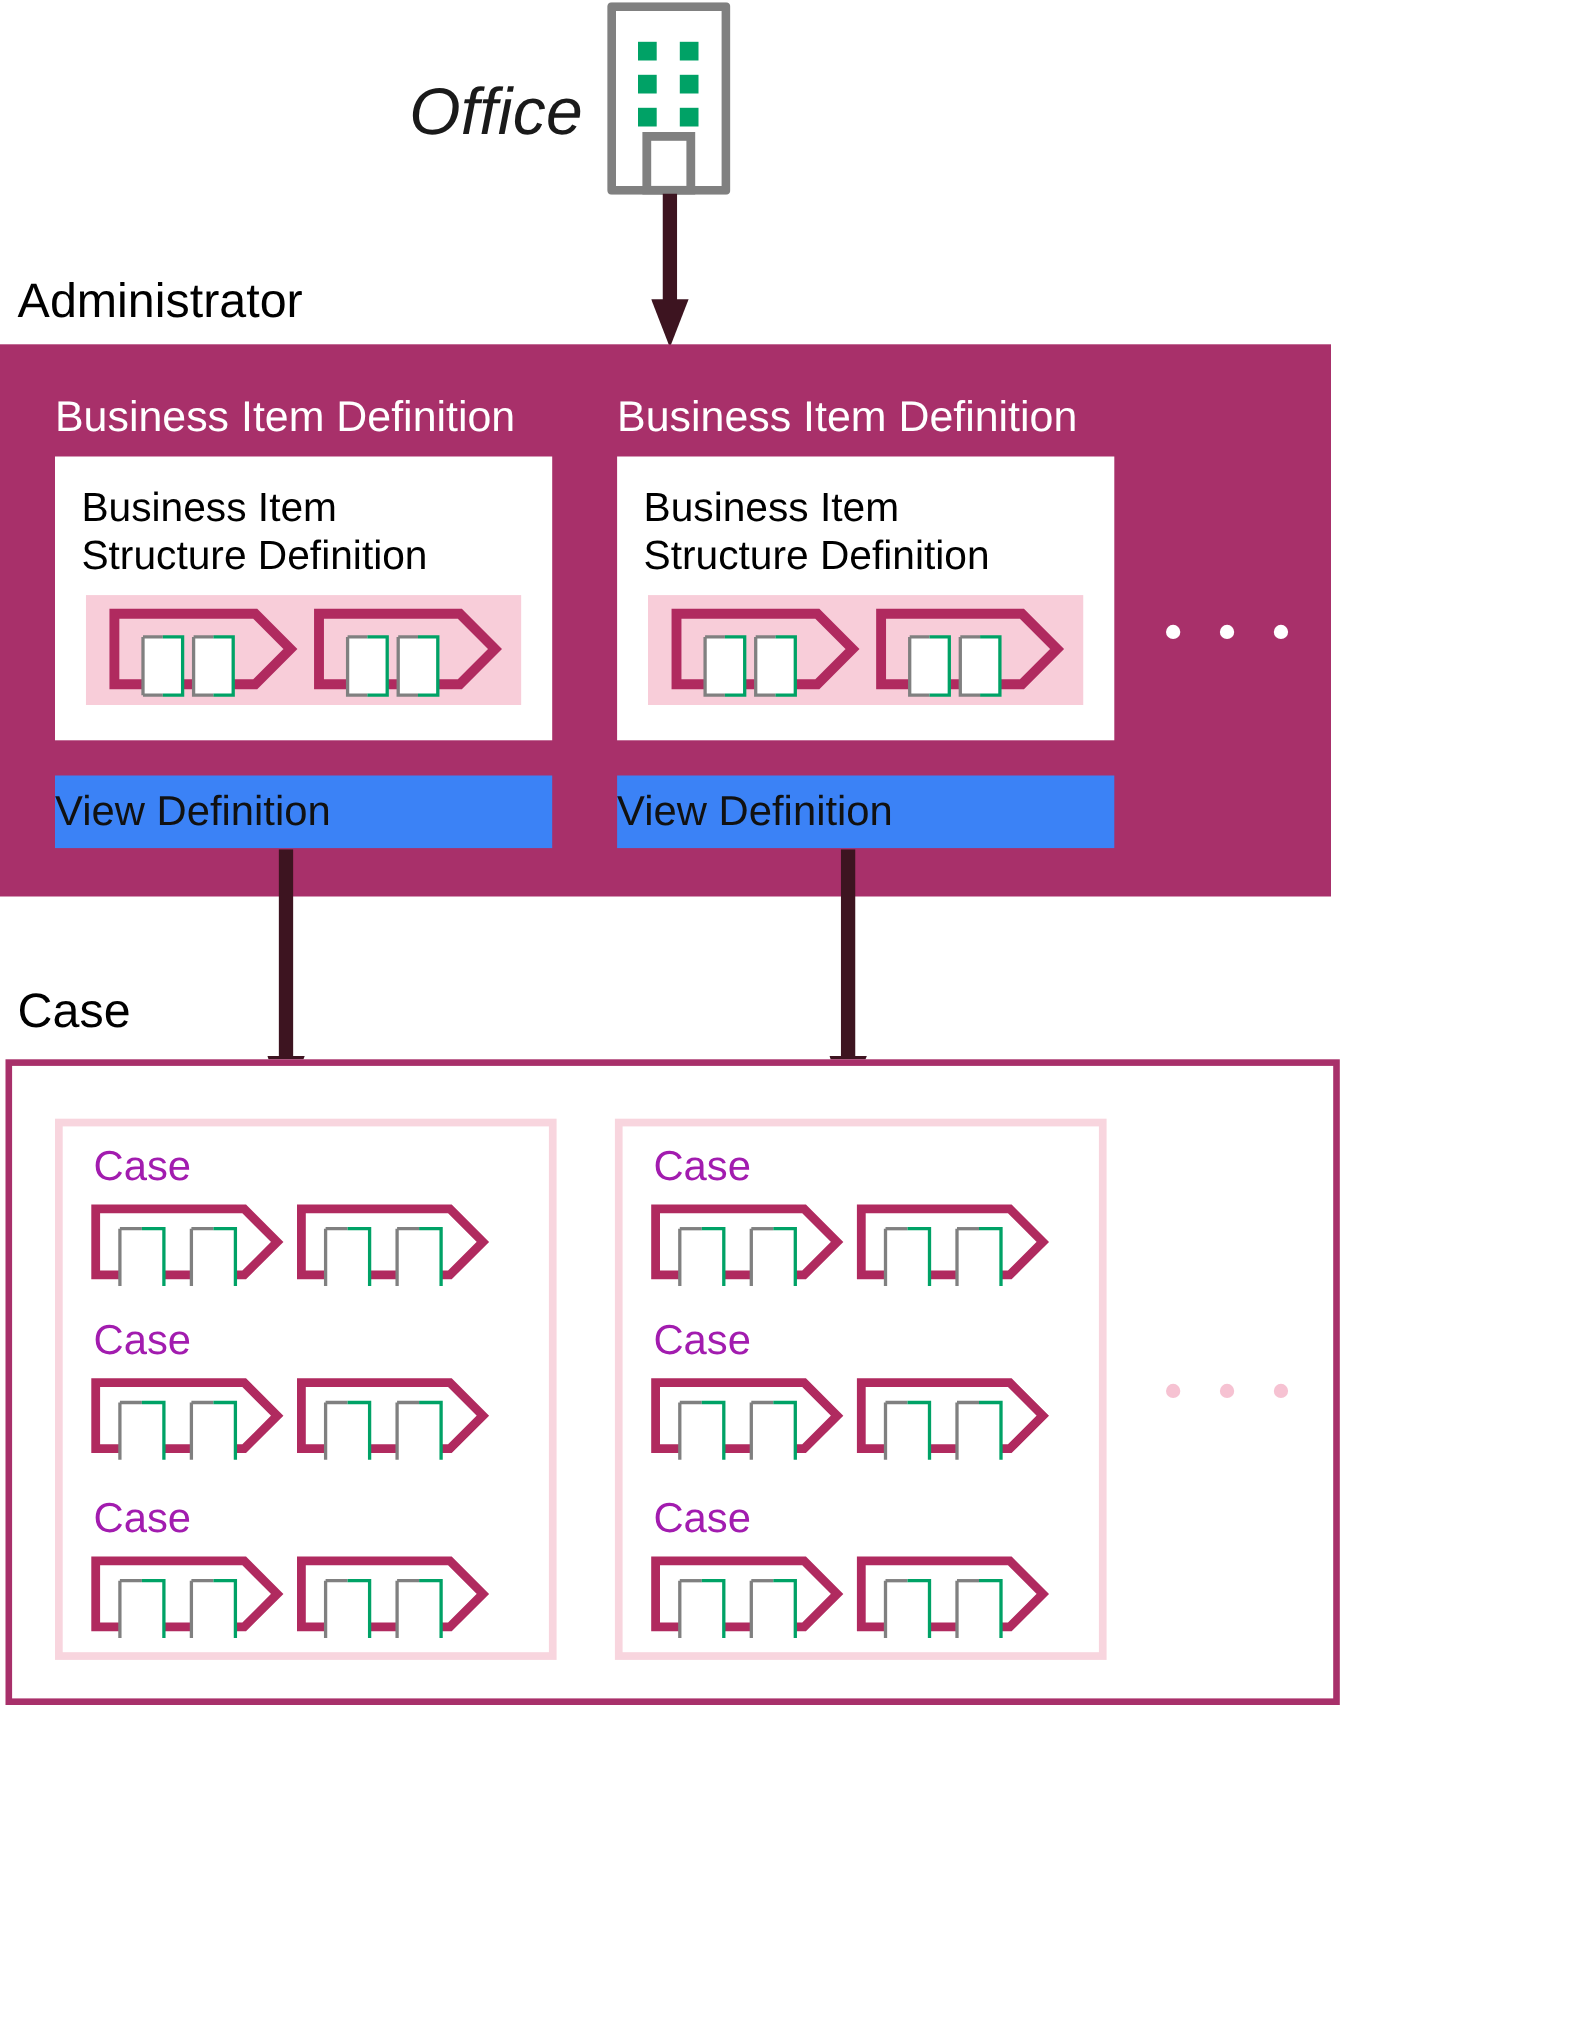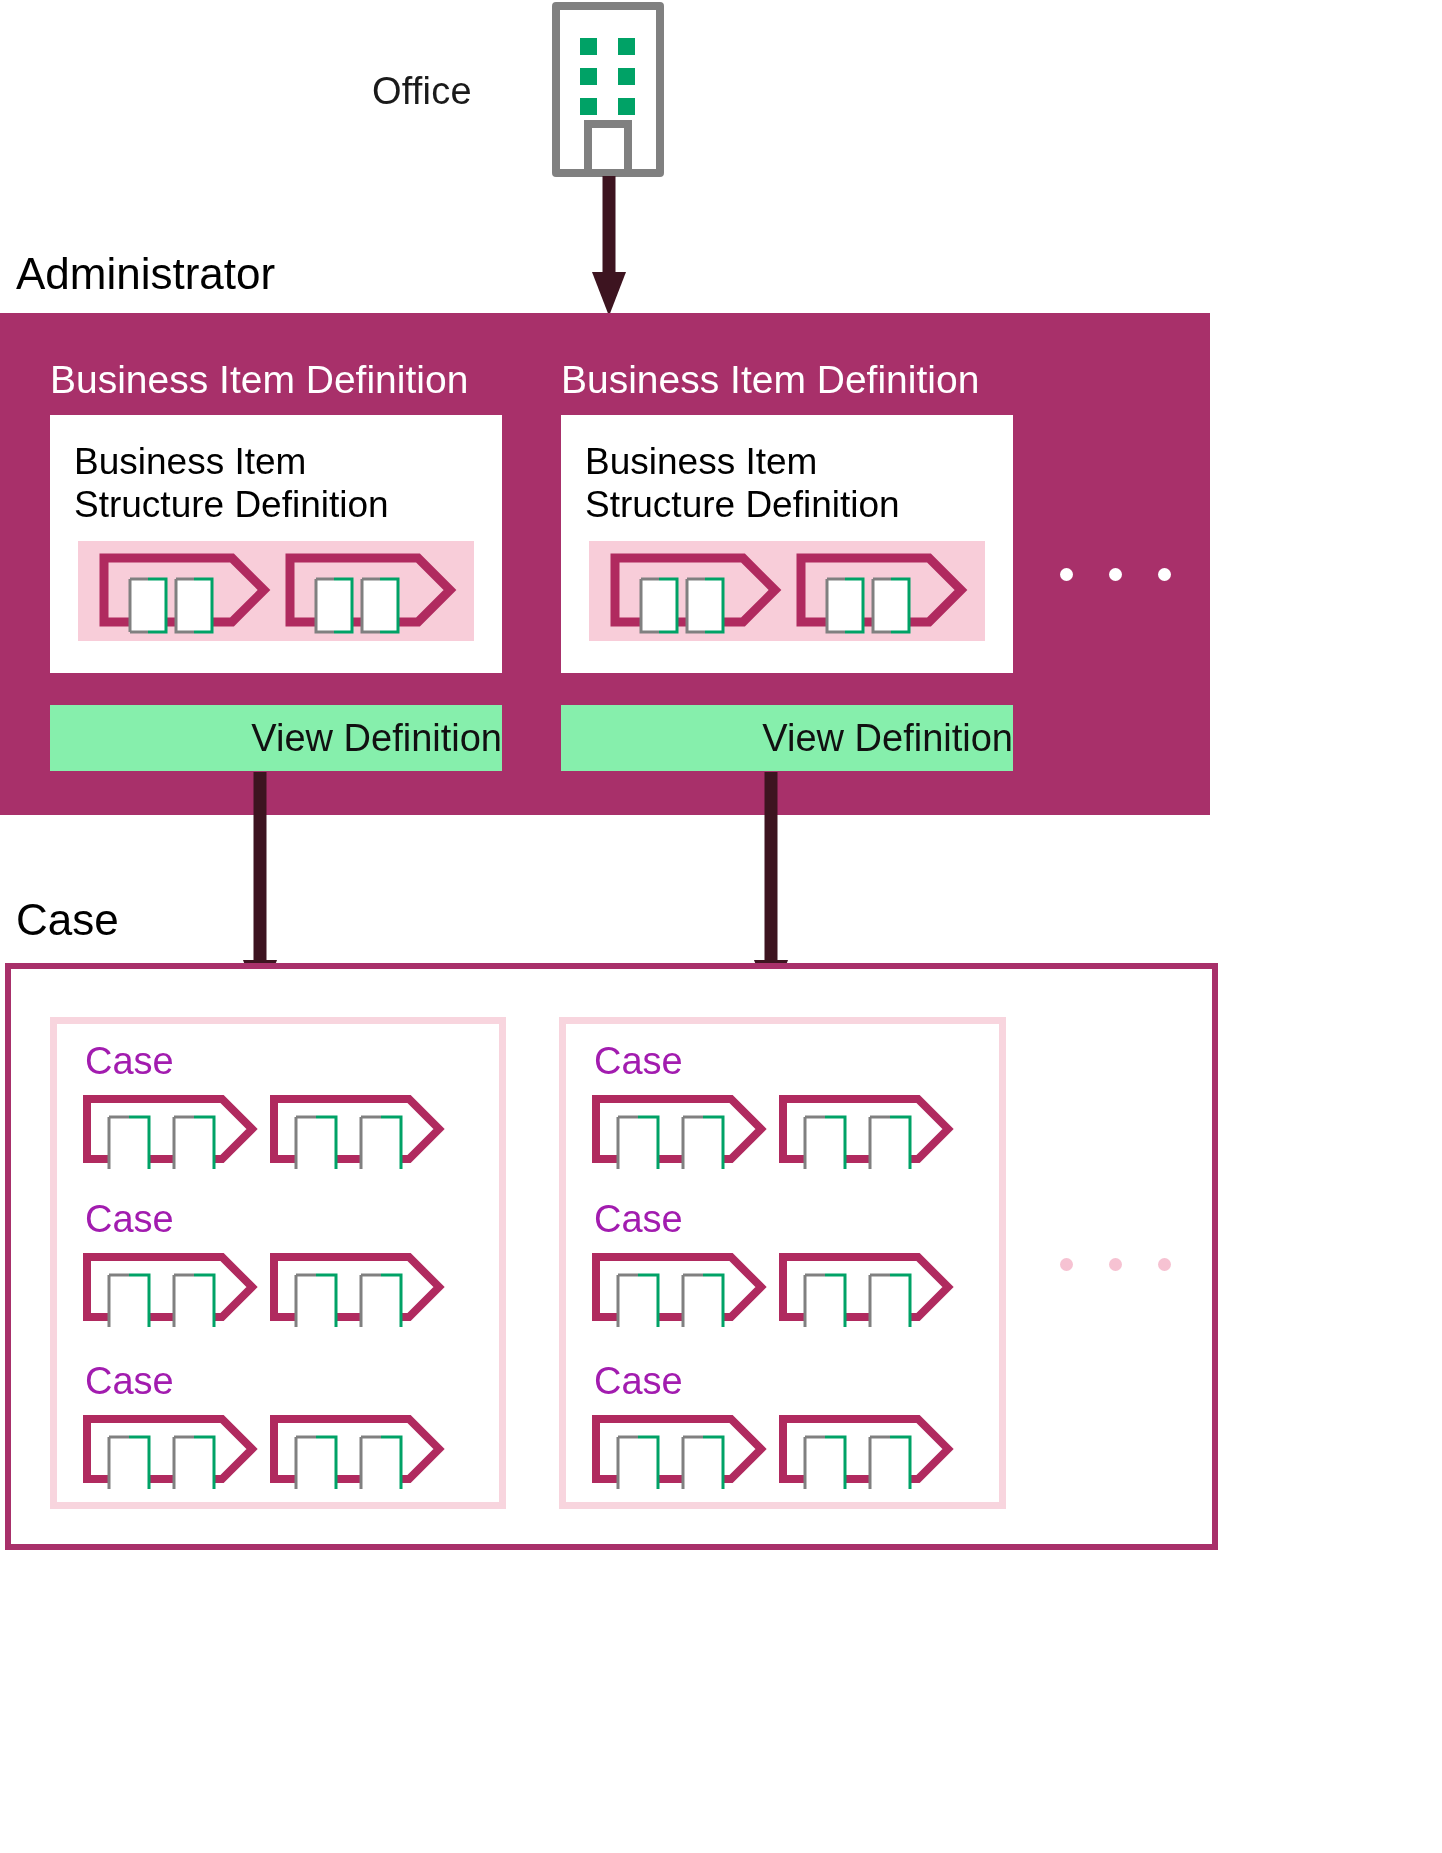--- a/index.html
+++ b/index.html
@@ -3,21 +3,21 @@
 <meta charset="utf-8">
 <style>
   html,body{margin:0;padding:0;}
   body{
     width:1442px;height:1853px;position:relative;background:#ffffff;
     font-family:"Liberation Sans", sans-serif;color:#000;overflow:hidden;
   }
   .abs{position:absolute;}
 
   
-  #office-label{left:372px;top:72px;font-size:38px;line-height:1;color:#1a1a1a;letter-spacing:.2px;}
+  #office-label{left:372px;top:72px;font-size:60px;line-height:1;color:#1a1a1a;letter-spacing:.2px;font-style:italic;}
   #office-icon{left:552px;top:2px;width:112px;height:175px;}
 
   
   .section-label{font-size:44px;line-height:1;color:#000000;}
   #admin-label{left:16px;top:252px;}
   #user-label{left:16px;top:898px;}
 
   
   #admin-band{left:0px;top:313px;width:1210px;height:502px;background:#a8306a;}
 
@@ -26,21 +26,21 @@
   #bid-title-1{left:561px;top:360px;}
 
   .bid-card{position:absolute;background:#ffffff;}
   #bid-card-0{left:50px;top:415px;width:452px;height:258px;}
   #bid-card-1{left:561px;top:415px;width:452px;height:258px;}
 
   .bisd-text{position:absolute;font-size:37px;line-height:1.16;color:#000000;margin-top:12px;}
   #bisd-text-0{left:74px;top:429px;}
   #bisd-text-1{left:585px;top:429px;}
 
-  .vd-box{position:absolute;background:#86efac;display:flex;align-items:center;justify-content:flex-end;}
+  .vd-box{position:absolute;background:#3b82f6;display:flex;align-items:center;justify-content:flex-start;}
   #vd-0{left:50px;top:705px;width:452px;height:66px;}
   #vd-1{left:561px;top:705px;width:452px;height:66px;}
   .vd-label{font-size:38px;line-height:1;color:#111;}
 
   
   .arrow{position:absolute;}
 
   
   #user-box{left:5px;top:963px;width:1213px;height:587px;border:6px solid #a8306a;box-sizing:border-box;background:#ffffff;}
   .case-panel{position:absolute;border:7px solid #f8d5de;box-sizing:border-box;background:#ffffff;}

